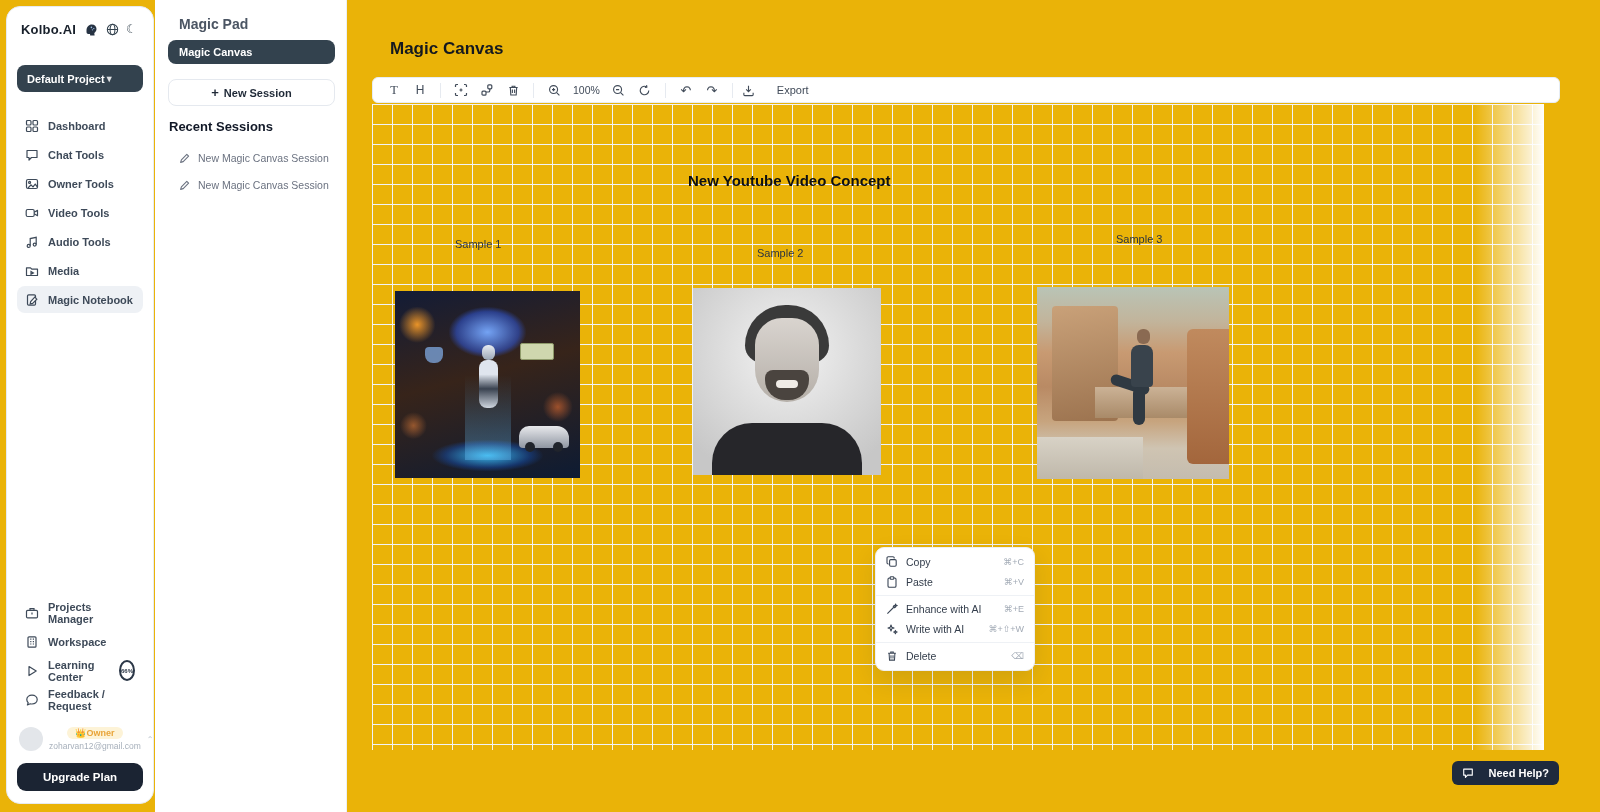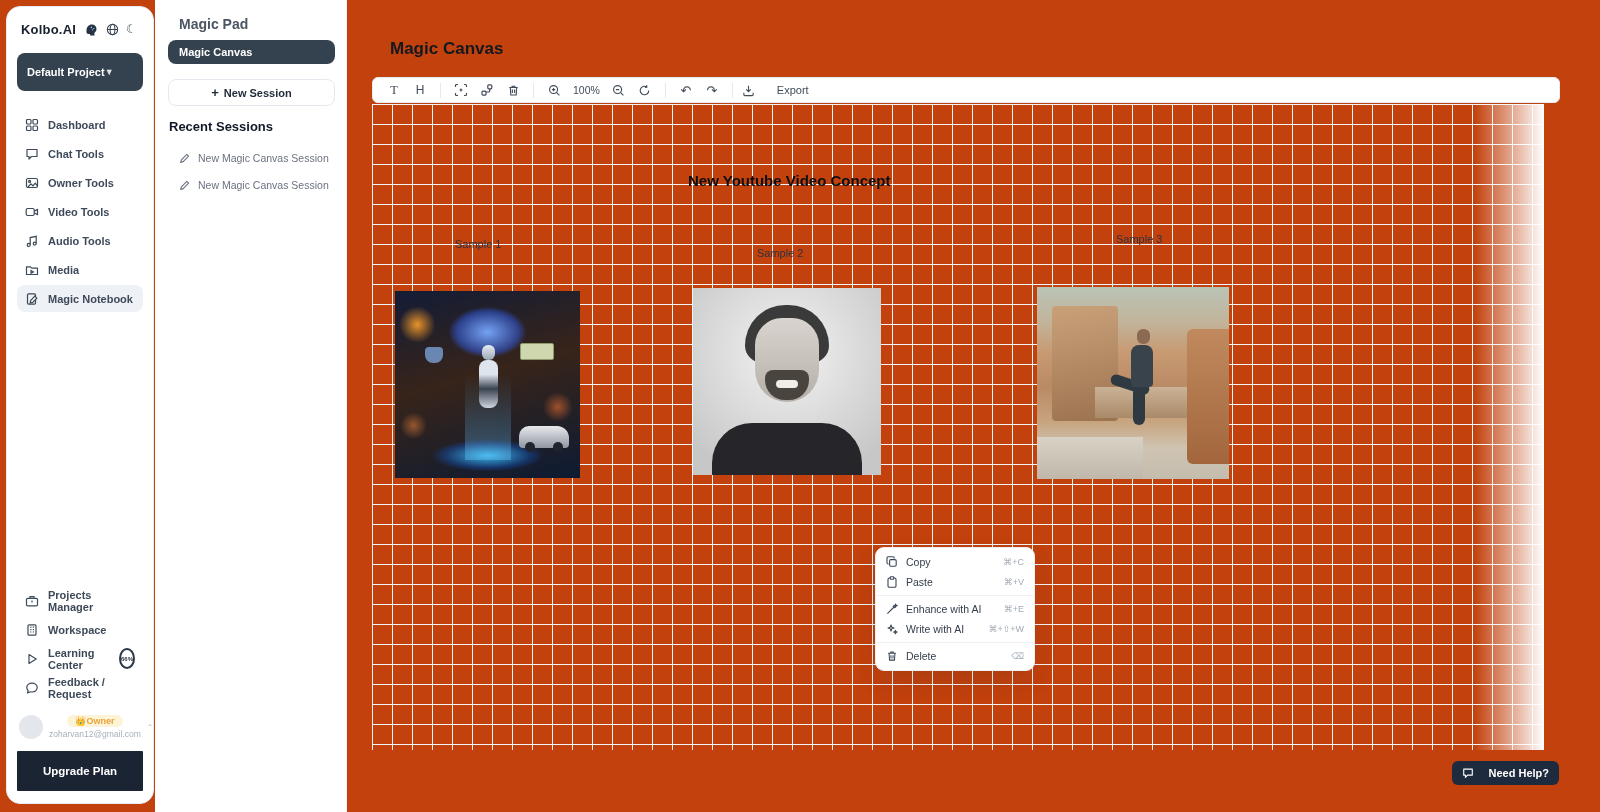--- a/index.html
+++ b/index.html
@@ -1,44 +1,44 @@
 <!DOCTYPE html>
 <html><head>
 <meta charset="utf-8">
 <style>
   * { margin:0; padding:0; box-sizing:border-box; }
   html,body { width:1600px; height:812px; background:#fff; font-family:"Liberation Sans", sans-serif; color:#1f2937; overflow:hidden; }
-  .stage { position:relative; width:1600px; height:812px; background:#c2410c; }
+  .stage { position:relative; width:1600px; height:812px; background:#eab308; }
 
   
   .sidebar { position:absolute; left:6px; top:6px; width:148px; height:798px; background:#fff;
              border:1px solid #e7ebf0; border-radius:14px; display:flex; flex-direction:column; padding:14px 10px 12px; }
   .logo-row { display:flex; align-items:center; gap:7px; padding:0 4px; }
   .logo-text { font-size:13px; font-weight:800; color:#18202b; letter-spacing:.2px; }
   .icon-btn { background:none; border:none; cursor:pointer; display:flex; align-items:center; color:#33424e; padding:0; }
   .moon { font-size:12px; color:#33424e; }
-  .proj-btn { margin-top:16px; height:38px; background:#33424e; border:none; border-radius:8px; color:#fff;
+  .proj-btn { margin-top:28px; height:27px; background:#33424e; border:none; border-radius:8px; color:#fff;
               font-size:11px; font-weight:700; display:flex; align-items:center; justify-content:flex-start;
               padding:0 10px; cursor:pointer; font-family:inherit; }
   .proj-btn .chev { font-size:9px; opacity:.85; }
   .nav { margin-top:20px; display:flex; flex-direction:column; gap:2px; }
   .nav-item { display:flex; align-items:center; gap:9px; height:27px; padding:0 8px; border-radius:8px;
               font-size:11px; font-weight:600; color:#3e4a59; cursor:pointer; }
   .nav-item.active { background:#eef1f5; }
   .nav-item svg { flex:0 0 auto; }
   .sb-spacer { flex:1; }
   .lc-badge { margin-left:2px; width:21px; height:21px; border-radius:50%; border:2px solid #2a3646;
               display:flex; align-items:center; justify-content:center; font-size:6px; font-weight:700; color:#2a3646; }
   .user-row { margin-top:10px; display:flex; align-items:center; gap:6px; padding:4px 2px; }
   .avatar { width:24px; height:24px; border-radius:50%; background:#e3e6ea; flex:0 0 auto; }
   .user-col { display:flex; flex-direction:column; align-items:center; flex:1; }
   .owner-pill { background:#fdf3d7; color:#e9a53a; font-size:9px; font-weight:800; padding:1px 8px; border-radius:9px; }
   .user-email { font-size:8.5px; color:#a7b0bb; margin-top:2px; }
   .user-chev { font-size:8px; color:#b6bec7; }
-  .upgrade-btn { margin-top:8px; height:40px; background:#1b2433; color:#fff; border:none; border-radius:1px;
+  .upgrade-btn { margin-top:8px; height:28px; background:#1b2433; color:#fff; border:none; border-radius:9px;
                  font-size:11.5px; font-weight:700; cursor:pointer; font-family:inherit; }
 
   
   .panel { position:absolute; left:155px; top:0; width:192px; height:812px; background:#fff; border-right:1px solid #edf0f4; }
   .panel-item { position:absolute; left:24px; top:16px; font-size:14px; font-weight:600; color:#4b5563; cursor:pointer; }
   .panel-active { position:absolute; left:13px; top:40px; width:167px; height:24px; background:#33424e; border-radius:8px;
                   color:#fff; font-size:11px; font-weight:700; display:flex; align-items:center; padding:0 11px; cursor:pointer; }
   .new-session { position:absolute; left:13px; top:79px; width:167px; height:27px; background:#fff; border:1px solid #e5e9ef;
                  border-radius:8px; font-size:11px; font-weight:600; color:#1f2937; cursor:pointer; font-family:inherit;
                  display:flex; align-items:center; justify-content:center; gap:5px; }

